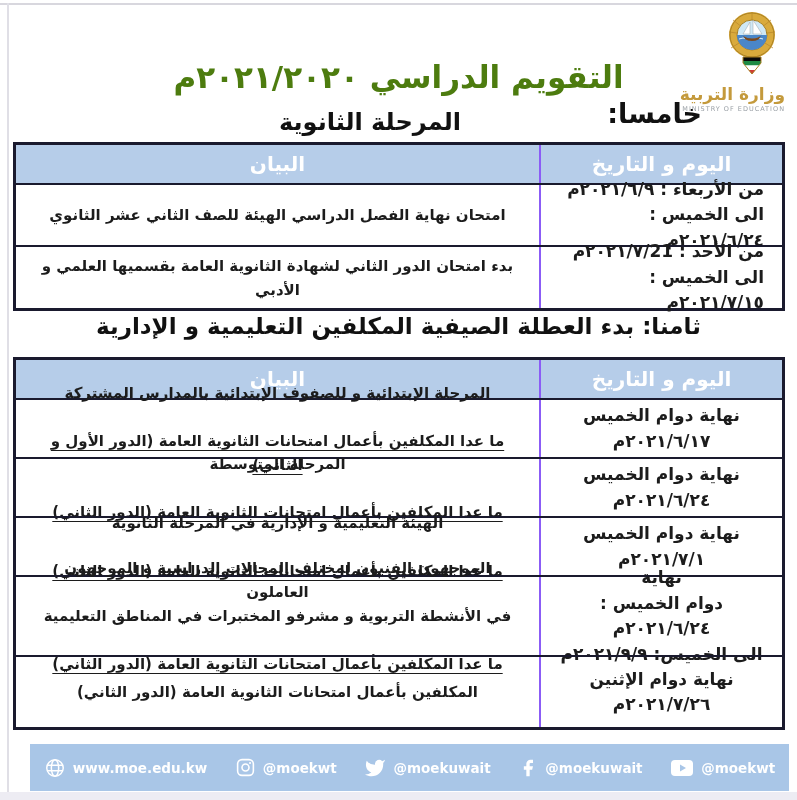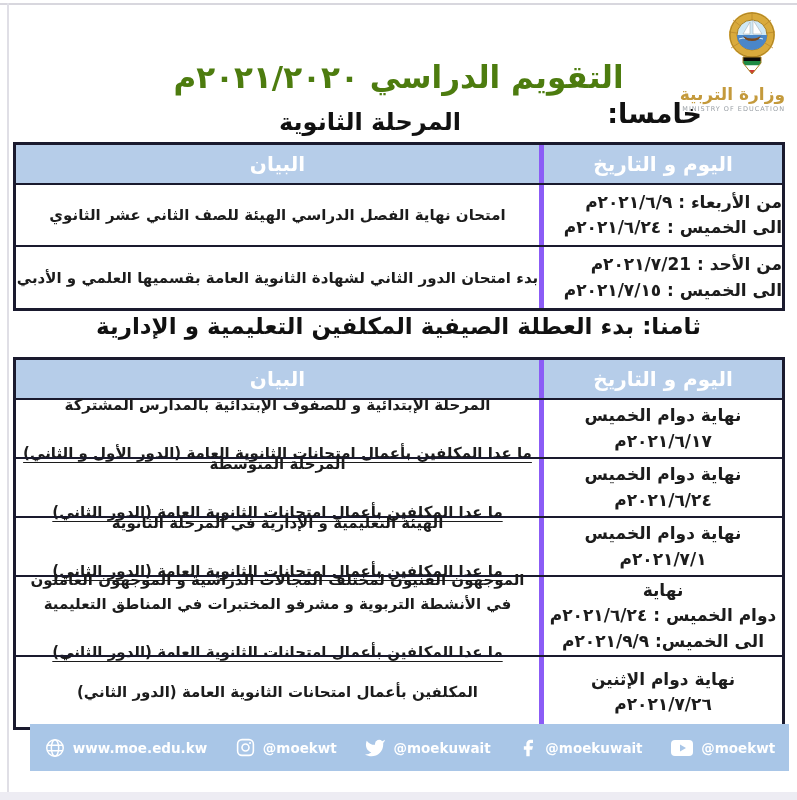--- a/index.html
+++ b/index.html
@@ -33,30 +33,30 @@
   .tbl{
     position:absolute;left:13px;width:772px;box-sizing:border-box;
     border:3px solid #1a1a2e;background:#fff;display:flex;flex-direction:column;direction:rtl;
   }
   .t1{top:142px;}
   .t2{top:357px;}
   .tr{display:flex;flex:0 0 auto;align-items:stretch;}
   .tr + .tr{border-top:2px solid #1a1a2e;}
   .td{
     box-sizing:border-box;display:flex;flex-direction:column;justify-content:center;
-    text-align:center;padding:2px 0;color:#1c1c1c;
-  }
-  .td.date{width:243px;border-left:5px solid #8b5cf6;font-size:17px;font-weight:700;line-height:1.5;}
+    text-align:center;padding:2px 18px;color:#1c1c1c;
+  }
+  .td.date{width:243px;border-left:2px solid #8b5cf6;font-size:17px;font-weight:700;line-height:1.5;}
   .td.stmt{flex:1;font-size:15px;font-weight:700;line-height:1.6;}
   .thead .td{background:#b6cde9;color:#ffffff;font-size:20px;font-weight:700;}
   .t1 .tr.body .td.date{text-align:right;}
   .ul{text-decoration:underline;text-underline-offset:4px;margin-top:24px;}
 
   .footer{
-    position:absolute;left:30px;top:724px;width:759px;height:47px;background:#a9c6e7;
+    position:absolute;left:30px;top:744px;width:759px;height:47px;background:#a9c6e7;
     display:flex;align-items:center;justify-content:space-around;direction:ltr;
   }
   .fitem{display:flex;align-items:center;gap:7px;color:#fff;font-size:13.5px;font-weight:600;cursor:pointer;}
   .fitem svg{display:block;}
 </style>
 </head>
 <body>
 
 <div class="page">
   <div class="edge-top"></div>

